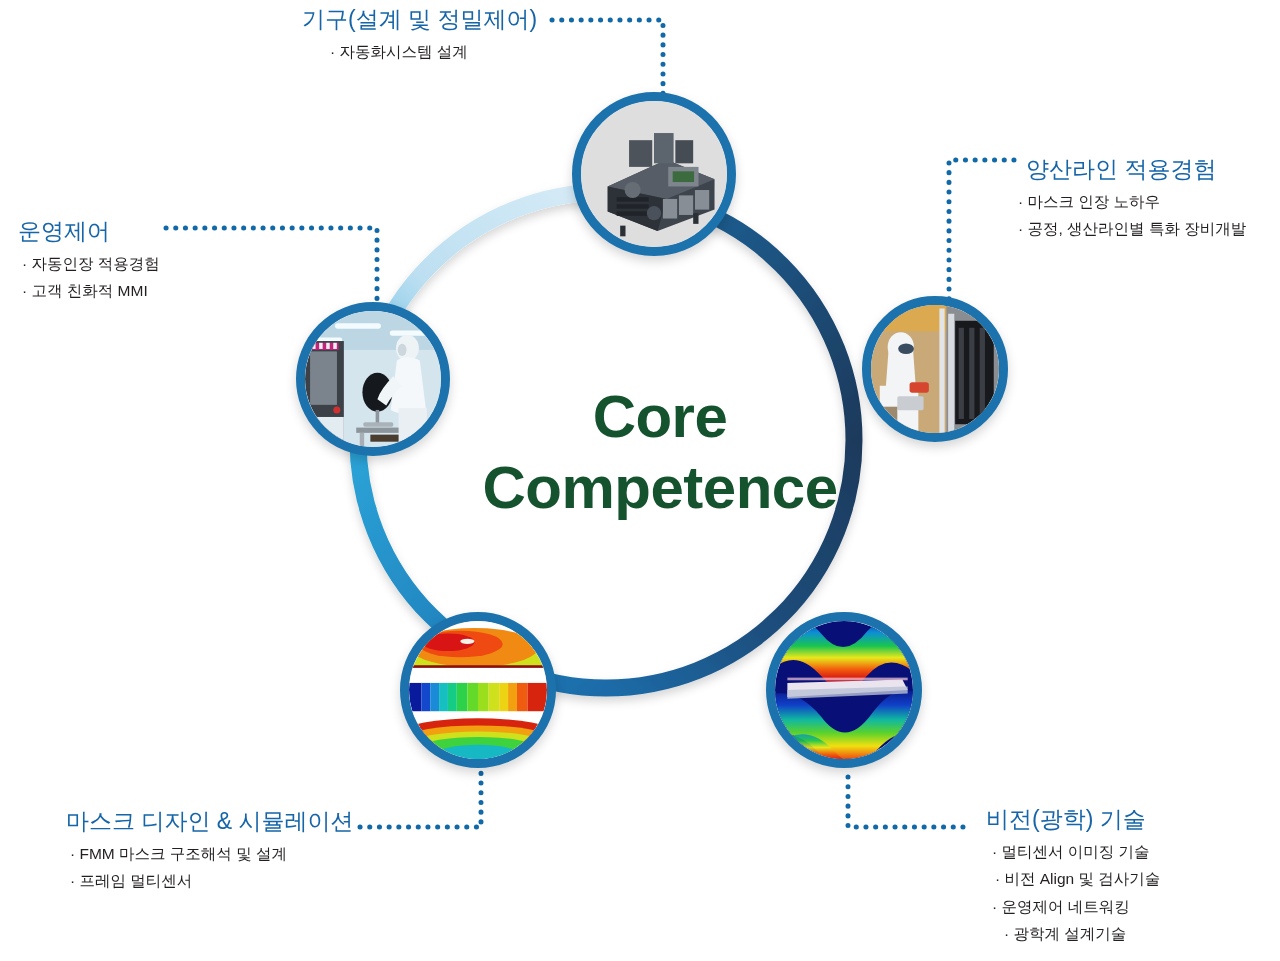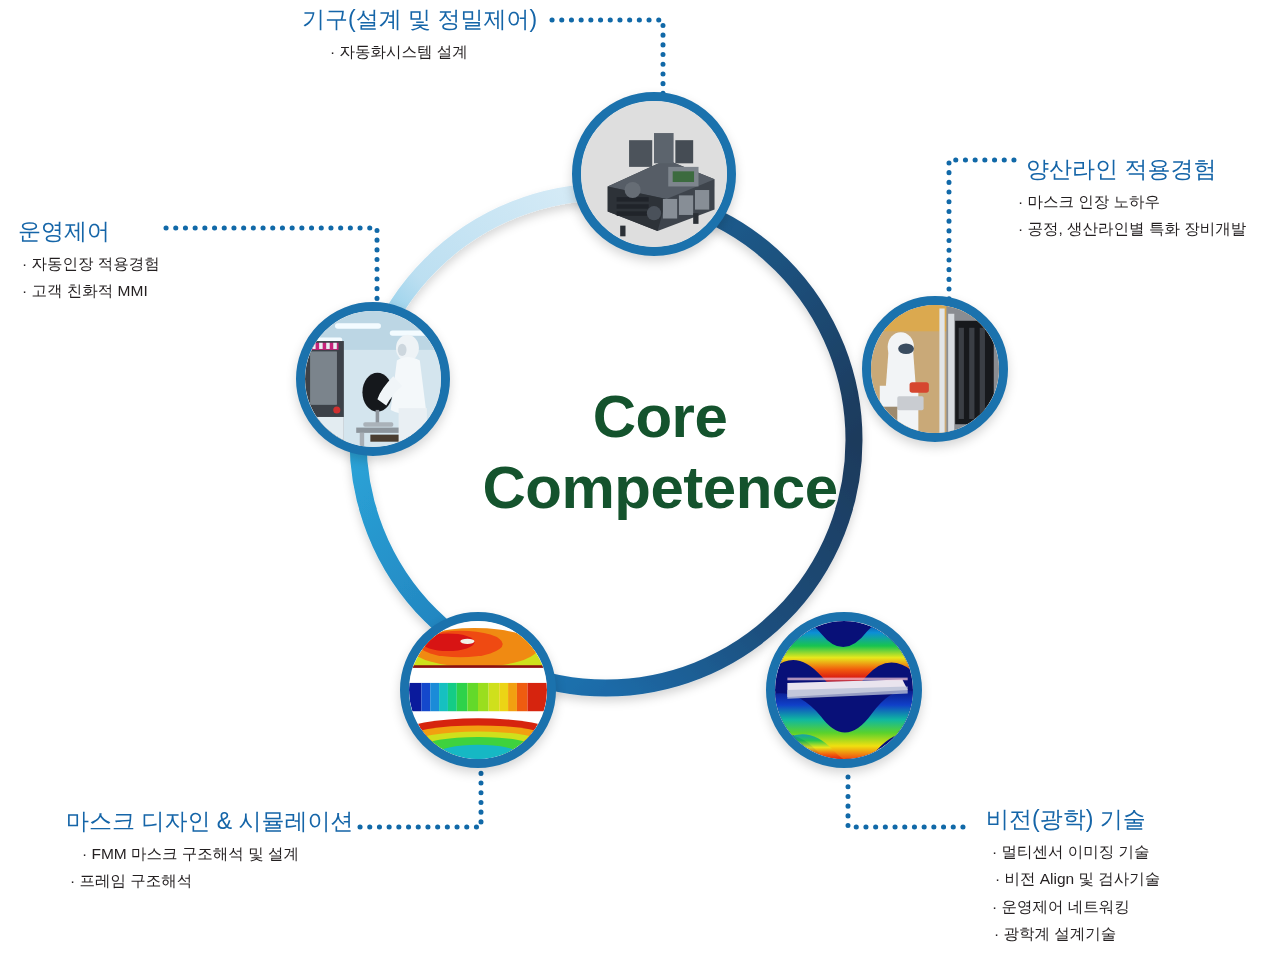--- a/index.html
+++ b/index.html
@@ -344,27 +344,27 @@
     <div class="heading">양산라인 적용경험</div>
     <div class="bullet" style="margin-left:-8px;">· 마스크 인장 노하우</div>
     <div class="bullet" style="margin-left:-8px;">· 공정, 생산라인별 특화 장비개발</div>
   </div>
 
   <div class="label-block" style="left:986px; top:806px;">
     <div class="heading">비전(광학) 기술</div>
     <div class="bullet" style="margin-left:6px;">· 멀티센서 이미징 기술</div>
     <div class="bullet" style="margin-left:9px;">· 비전 Align 및 검사기술</div>
     <div class="bullet" style="margin-left:6px;">· 운영제어 네트워킹</div>
-    <div class="bullet" style="margin-left:8px;">· 광학계 설계기술</div>
+    <div class="bullet" style="margin-left:18px;">· 광학계 설계기술</div>
   </div>
 
   <div class="label-block" style="left:66px; top:808px;">
     <div class="heading">마스크 디자인 &amp; 시뮬레이션</div>
-    <div class="bullet" style="margin-left:16px;">· FMM 마스크 구조해석 및 설계</div>
-    <div class="bullet" style="margin-left:4px;">· 프레임 구조해석</div>
+    <div class="bullet" style="margin-left:4px;">· FMM 마스크 구조해석 및 설계</div>
+    <div class="bullet" style="margin-left:4px;">· 프레임 멀티센서</div>
   </div>
 
   <div class="label-block" style="left:18px; top:218px;">
     <div class="heading">운영제어</div>
     <div class="bullet" style="margin-left:4px;">· 자동인장 적용경험</div>
     <div class="bullet" style="margin-left:4px;">· 고객 친화적 MMI</div>
   </div>
 
 </div>
 

